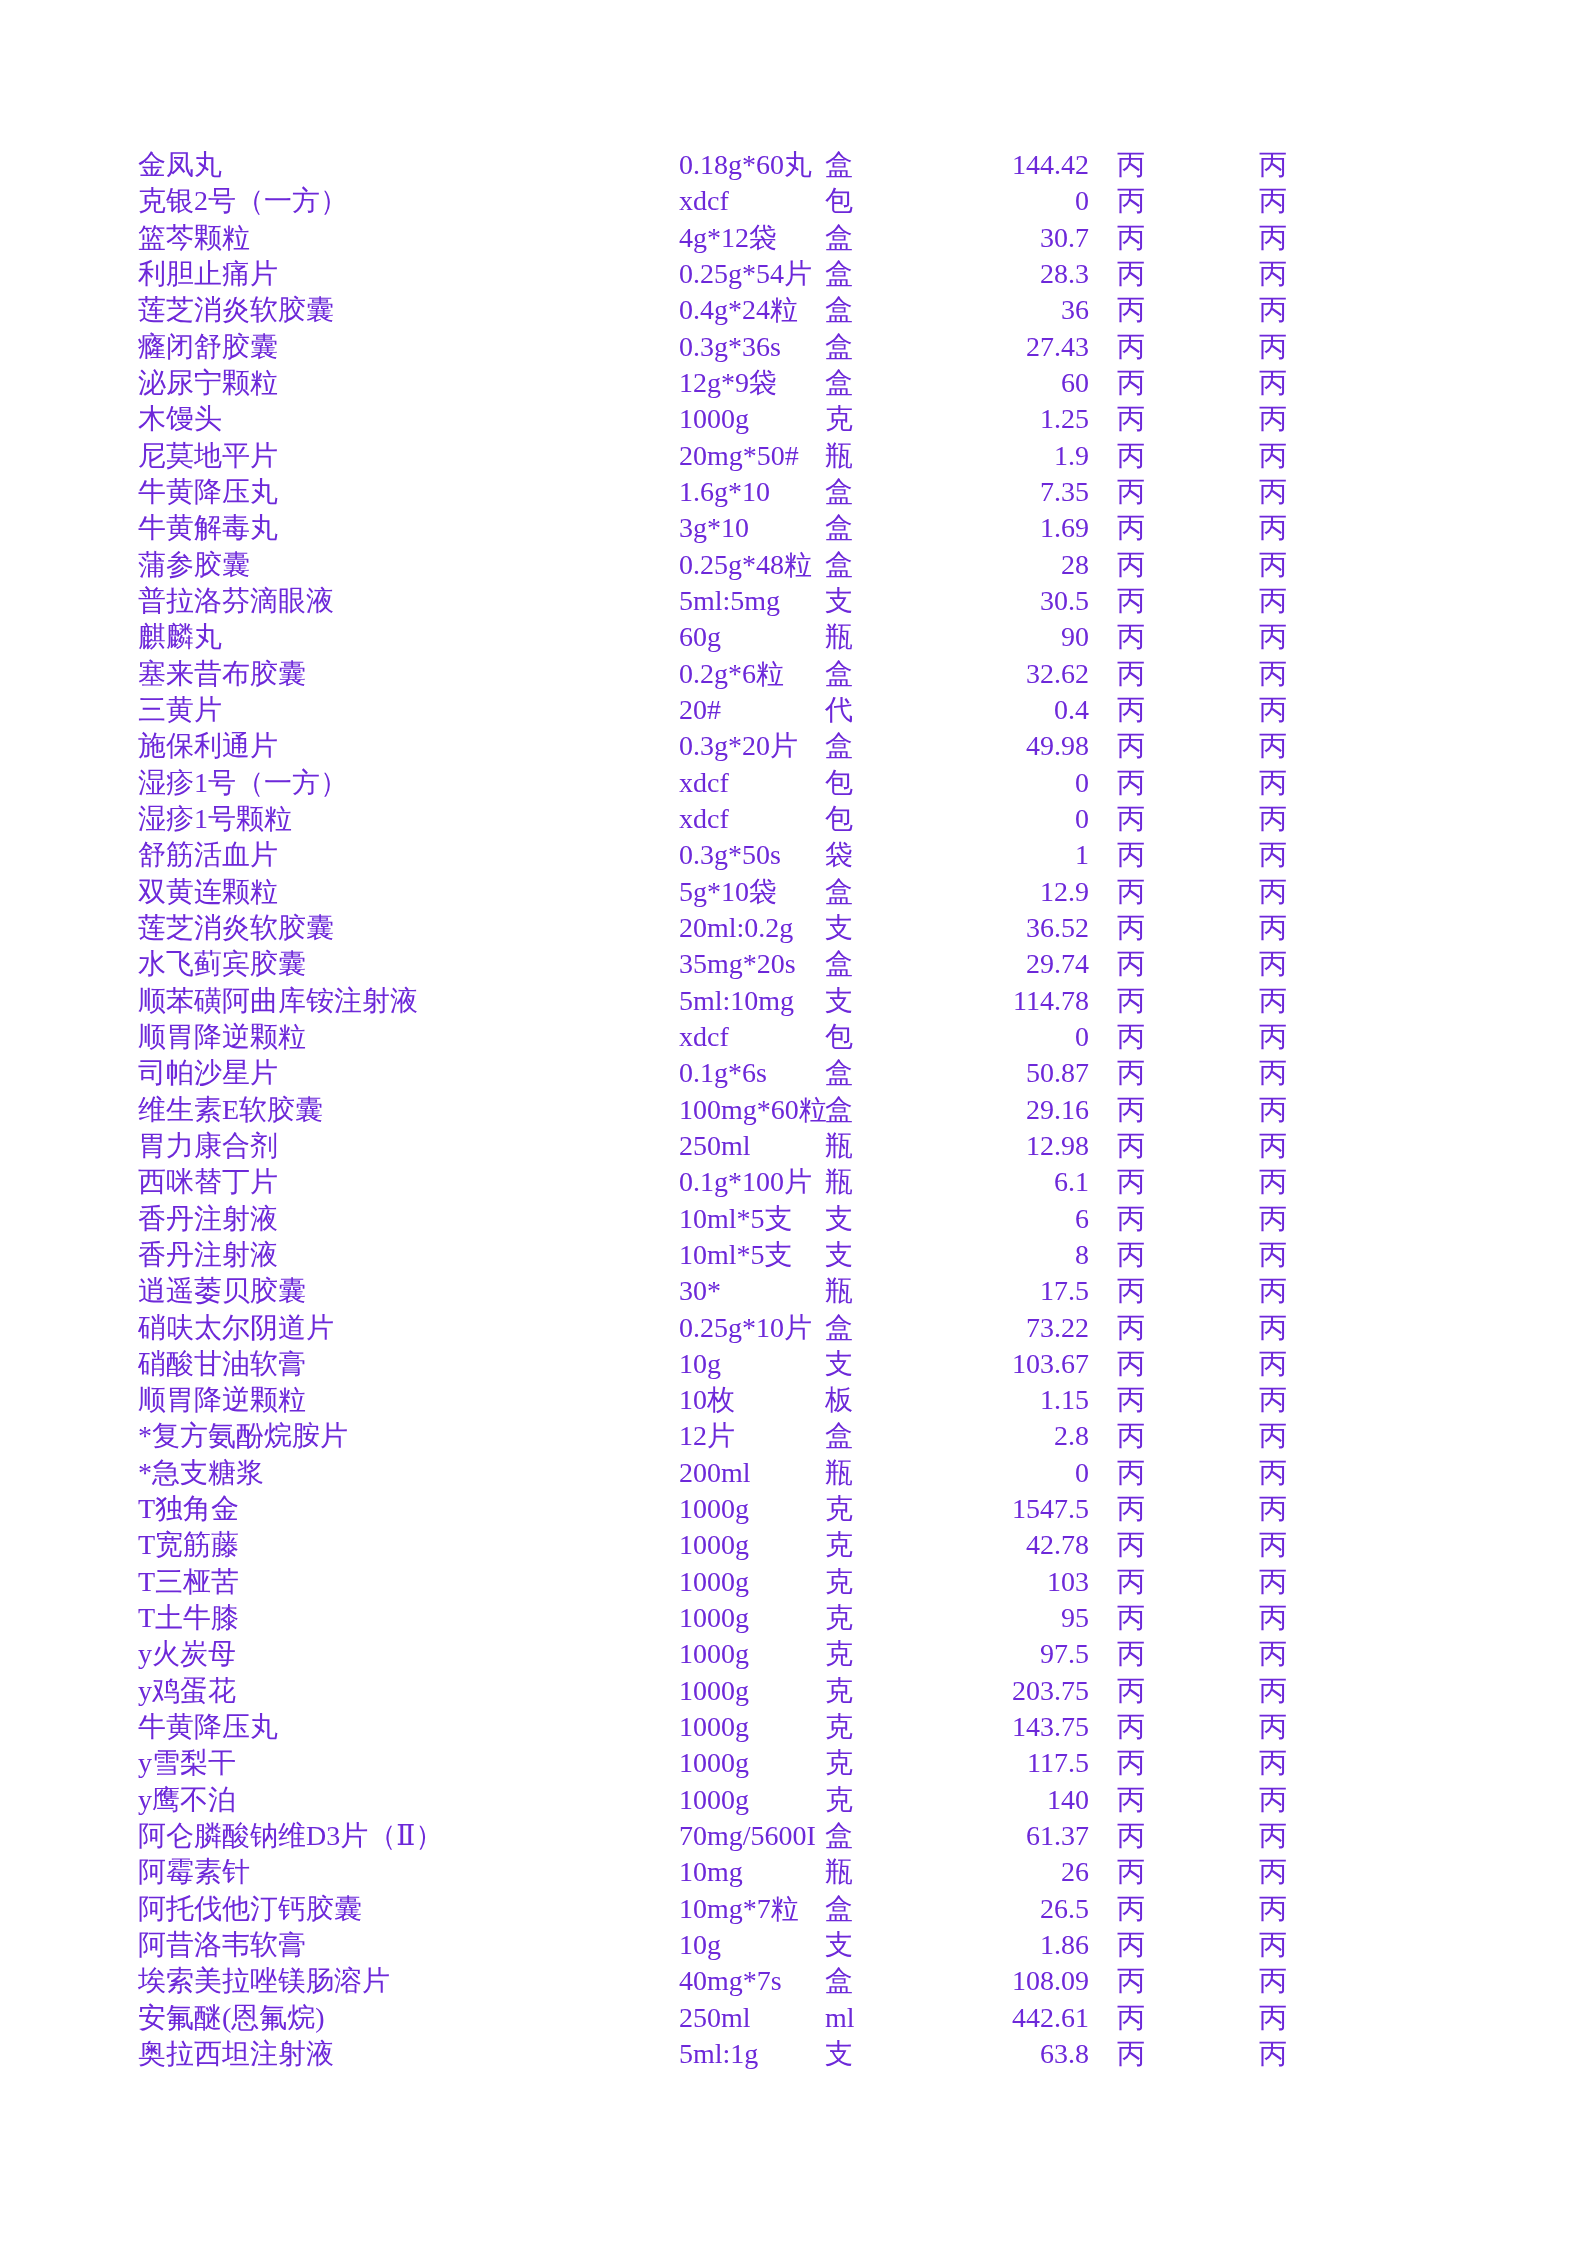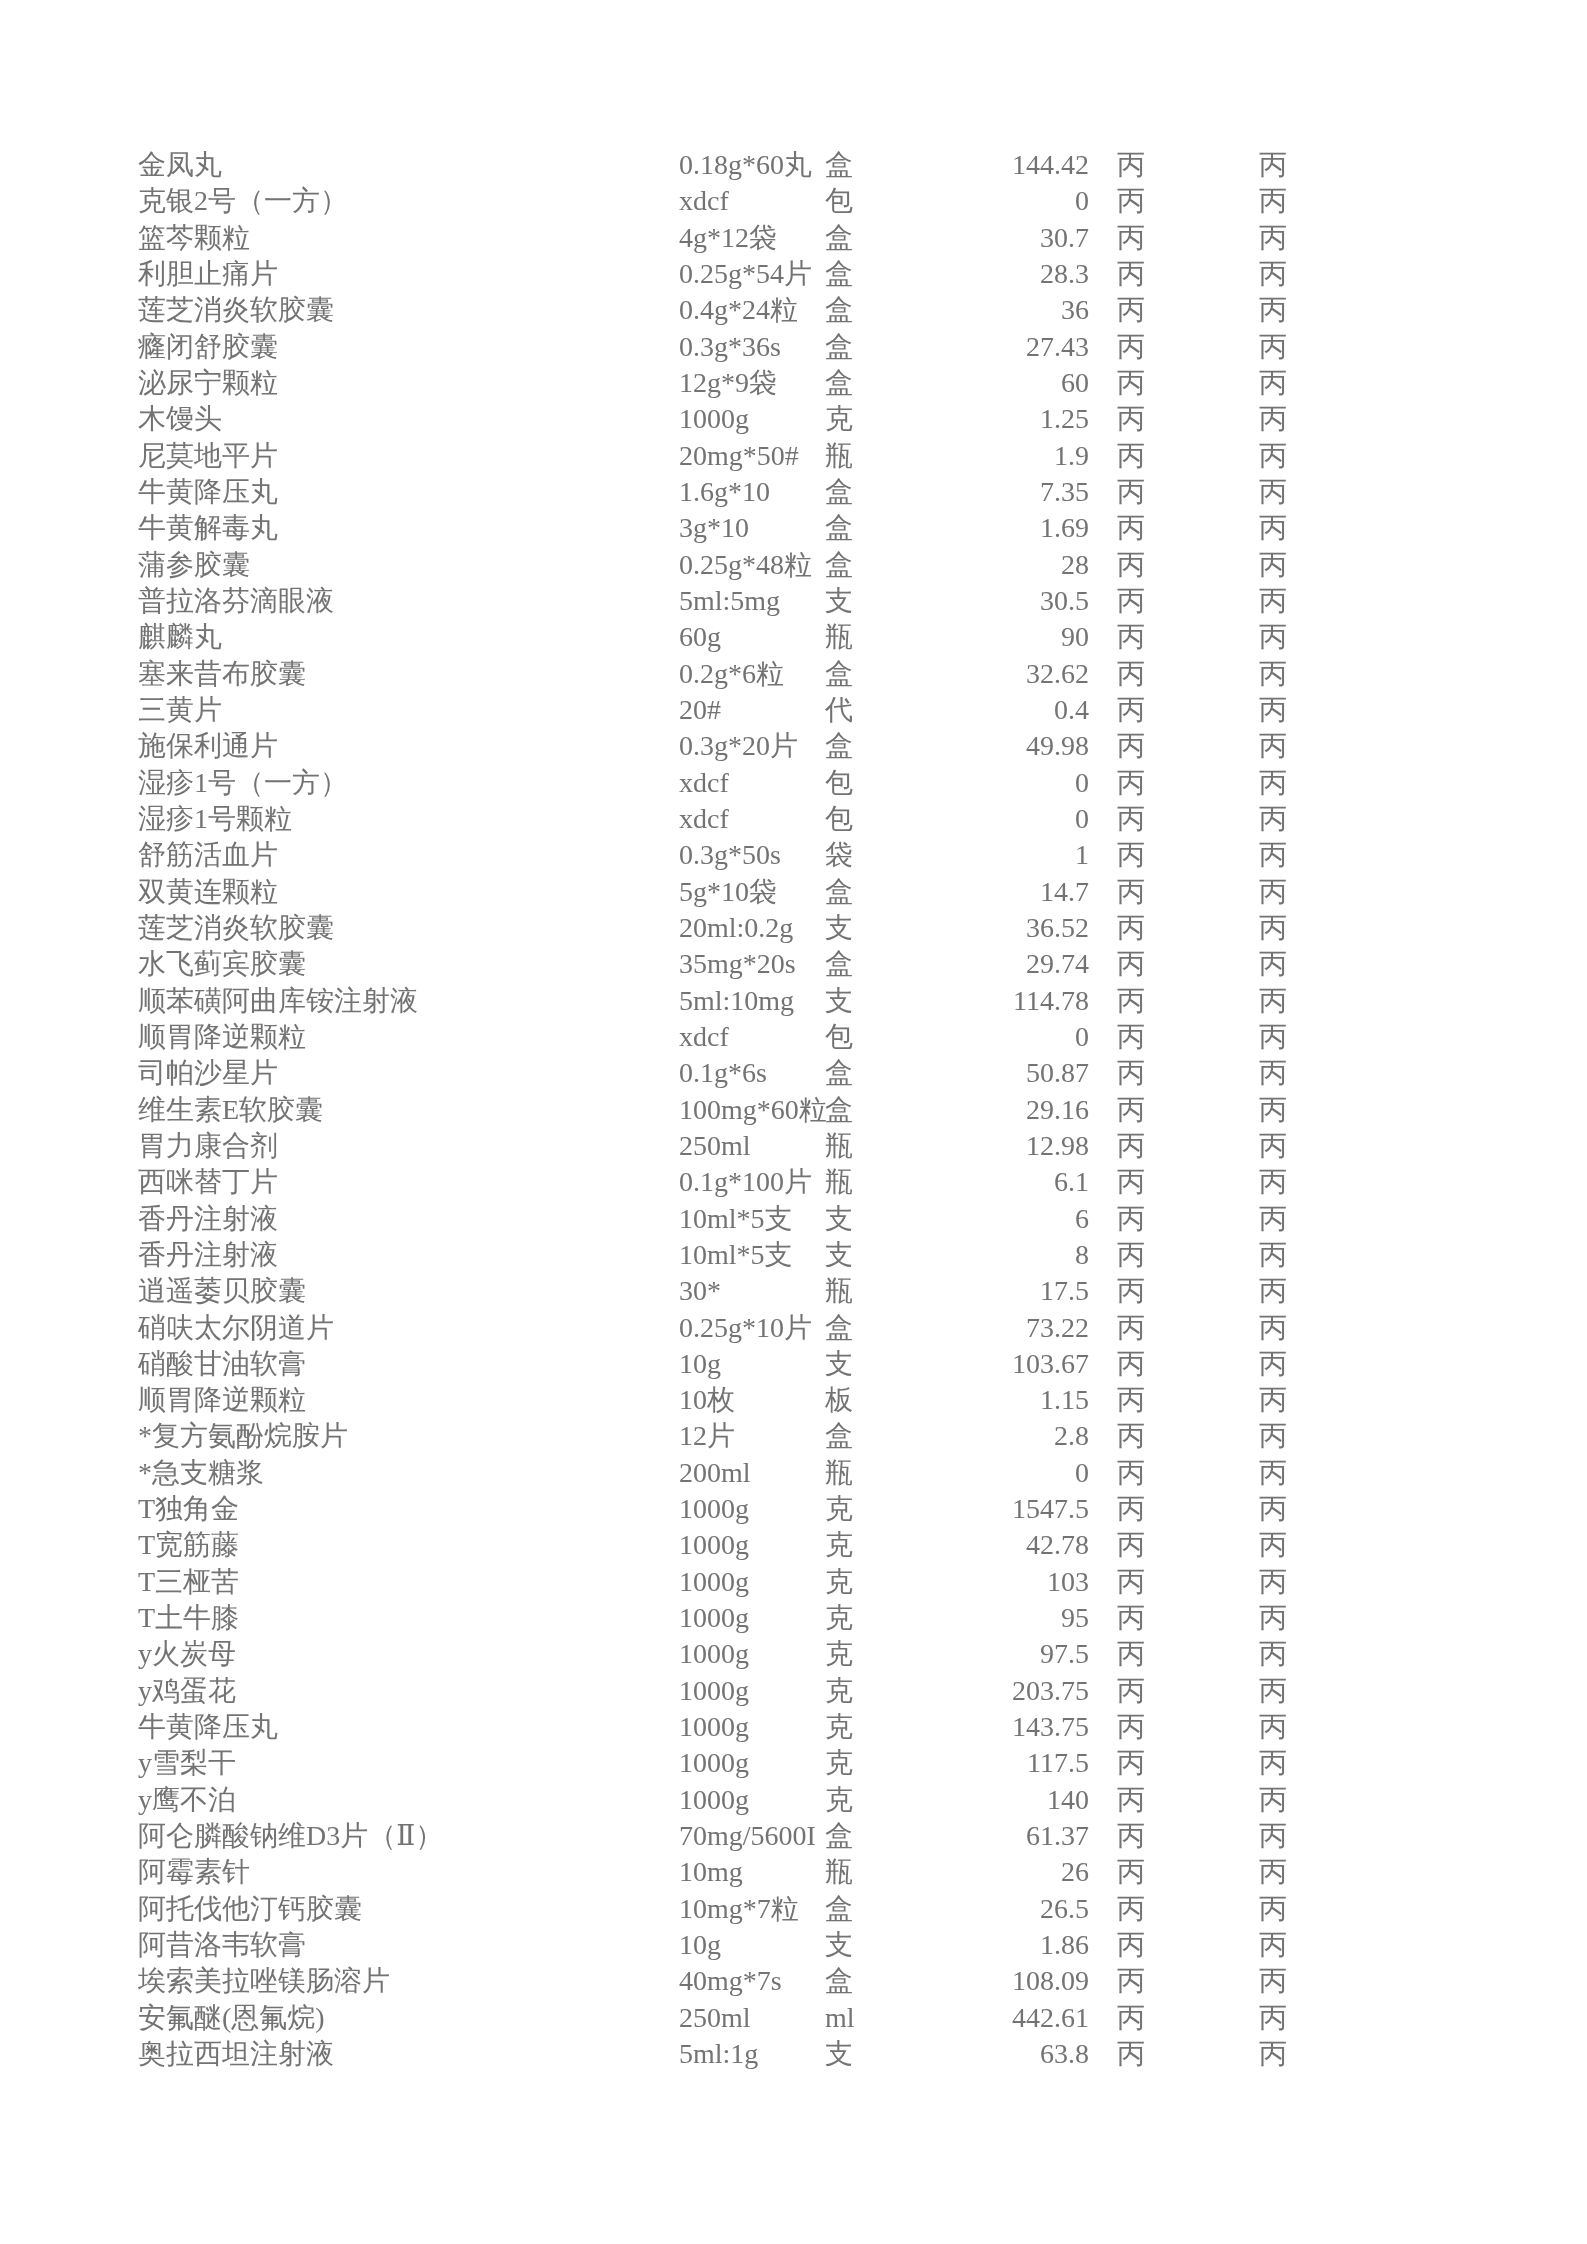--- a/index.html
+++ b/index.html
@@ -5,21 +5,21 @@
   html, body {
     margin: 0;
     padding: 0;
     background: #ffffff;
   }
   #page {
     position: relative;
     width: 1587px;
     height: 2244px;
     background: #ffffff;
-    color: #737373;
+    color: #6d28d9;
     font-family: "Liberation Serif", "DejaVu Serif", serif;
     font-size: 28px;
     overflow: hidden;
   }
   #price-table {
     position: absolute;
     top: 147px;
     left: 0;
     width: 1587px;
   }
@@ -200,21 +200,21 @@
     <span class="cell c-spec">0.3g*50s</span>
     <span class="cell c-unit">袋</span>
     <span class="cell c-price">1</span>
     <span class="cell c-g1">丙</span>
     <span class="cell c-g2">丙</span>
   </div>
       <div class="row">
     <span class="cell c-name">双黄连颗粒</span>
     <span class="cell c-spec">5g*10袋</span>
     <span class="cell c-unit">盒</span>
-    <span class="cell c-price">14.7</span>
+    <span class="cell c-price">12.9</span>
     <span class="cell c-g1">丙</span>
     <span class="cell c-g2">丙</span>
   </div>
       <div class="row">
     <span class="cell c-name">莲芝消炎软胶囊</span>
     <span class="cell c-spec">20ml:0.2g</span>
     <span class="cell c-unit">支</span>
     <span class="cell c-price">36.52</span>
     <span class="cell c-g1">丙</span>
     <span class="cell c-g2">丙</span>

